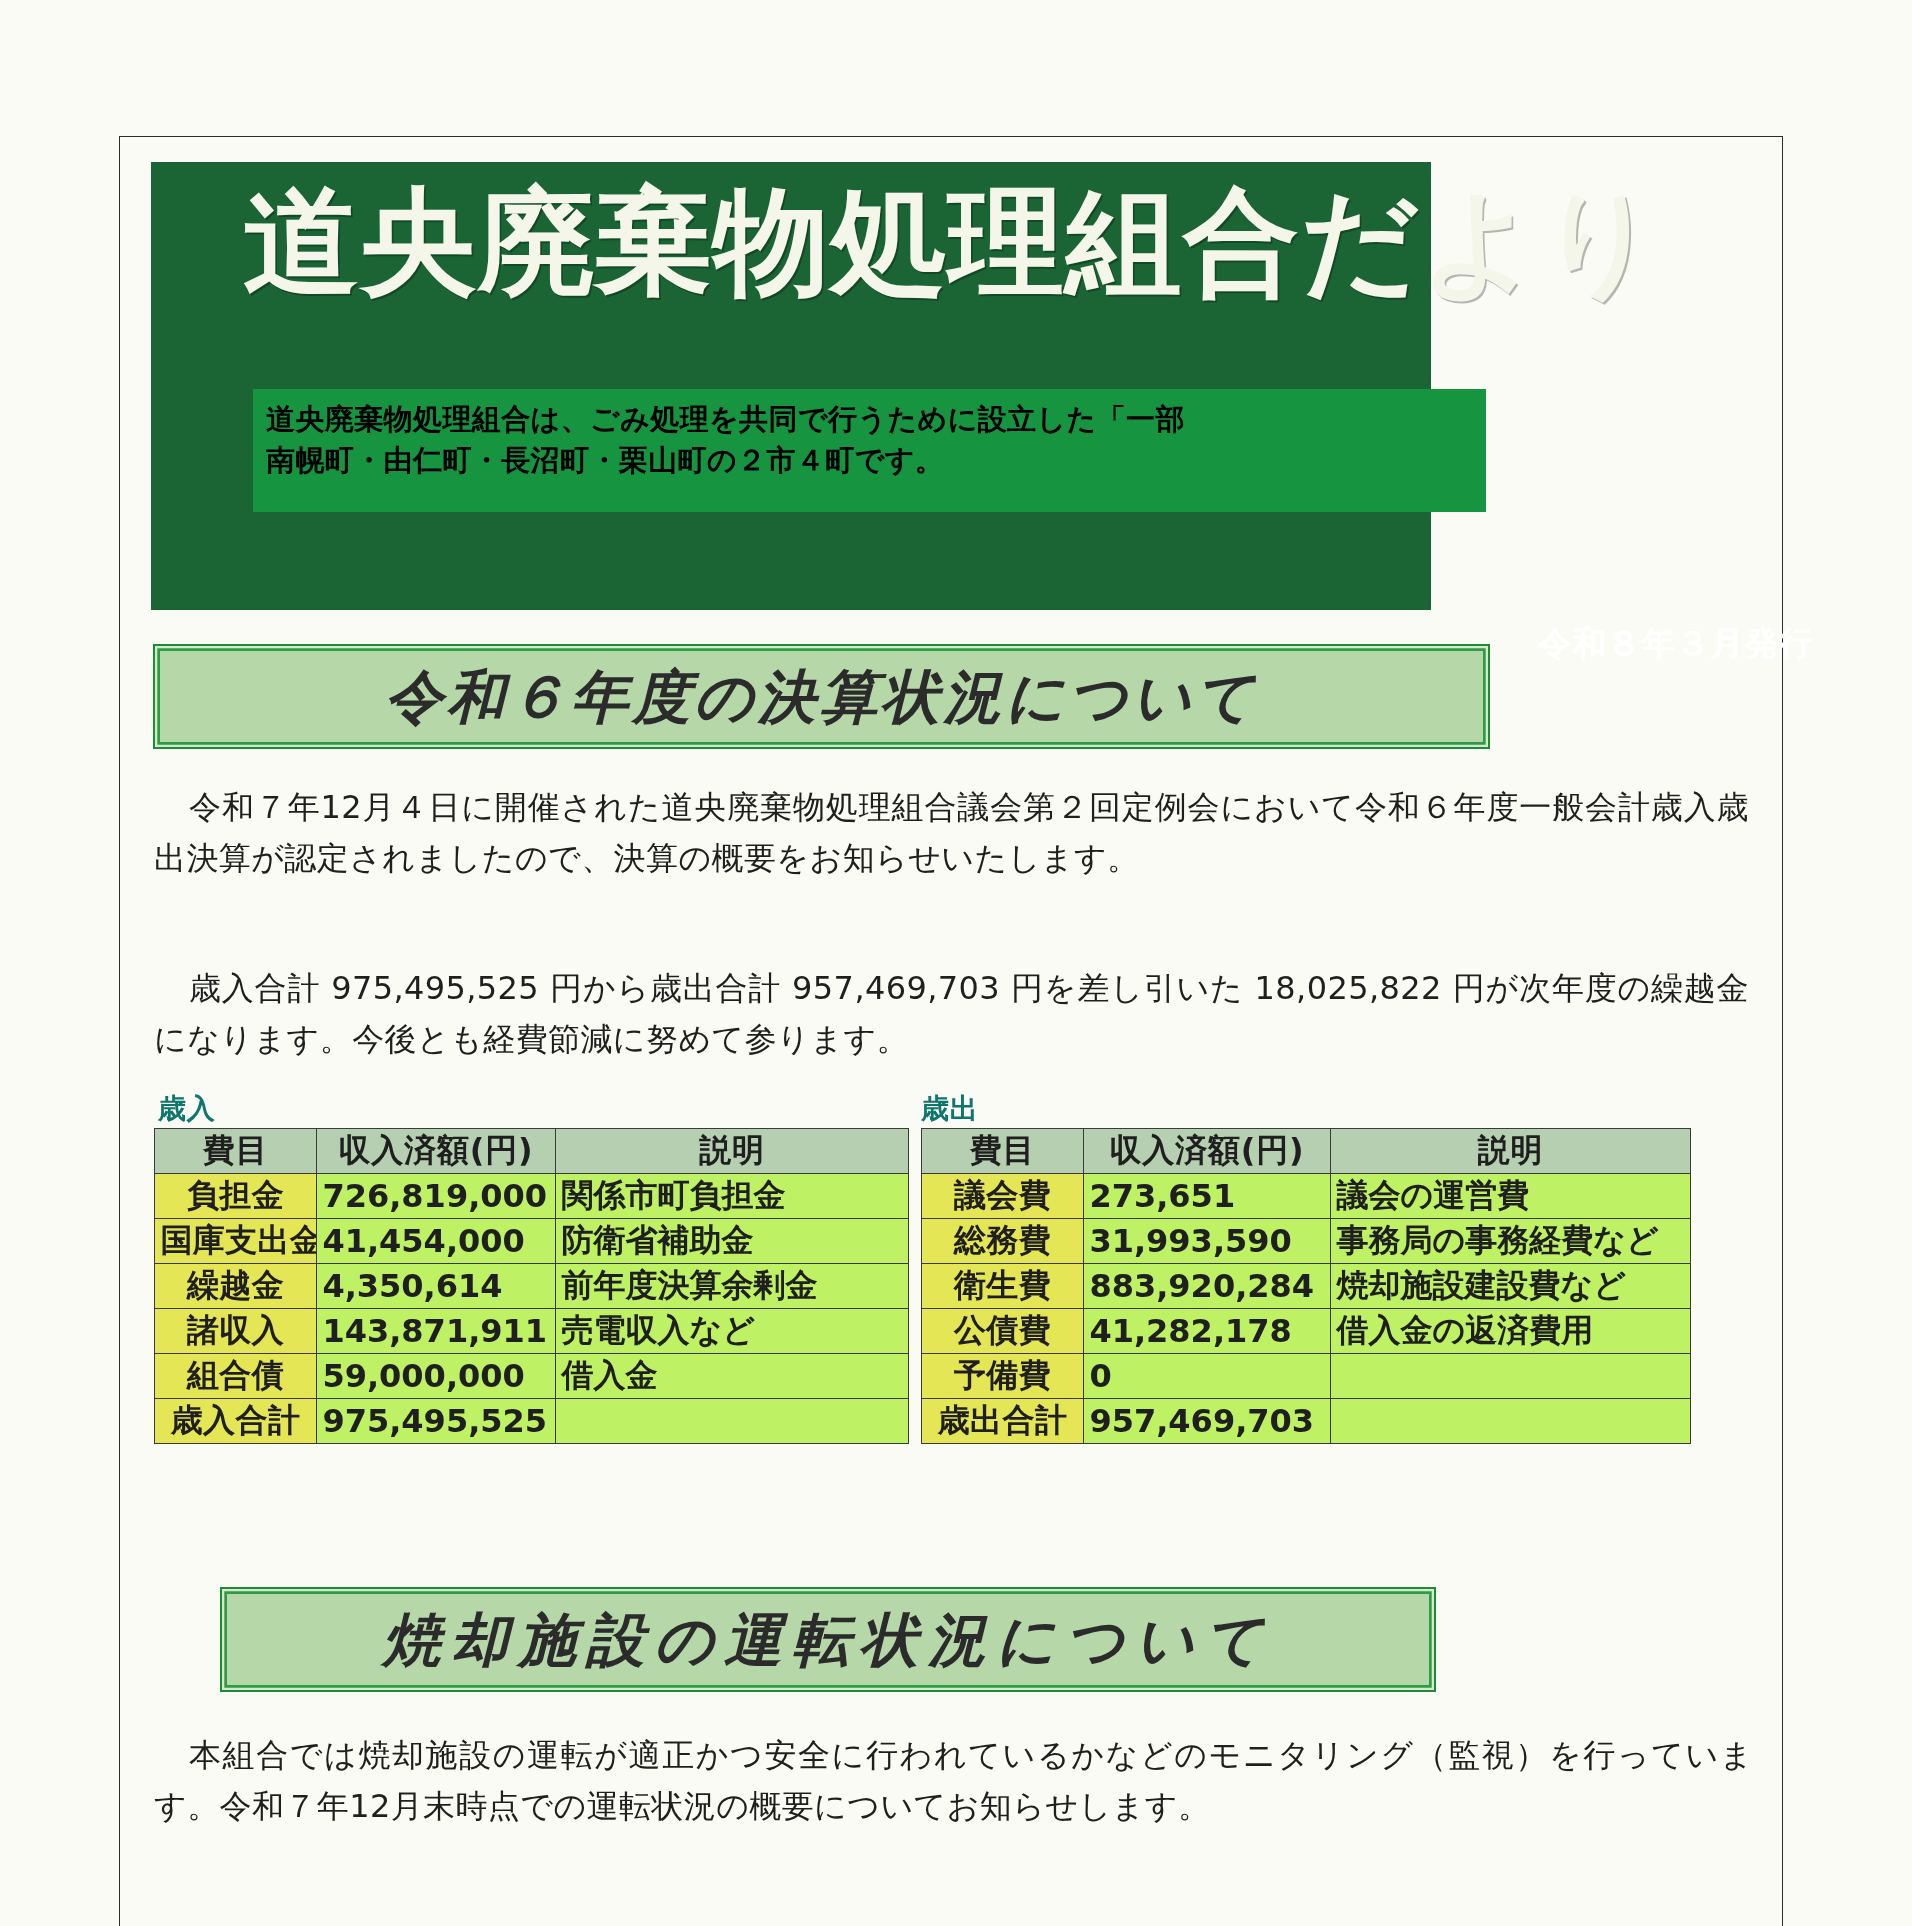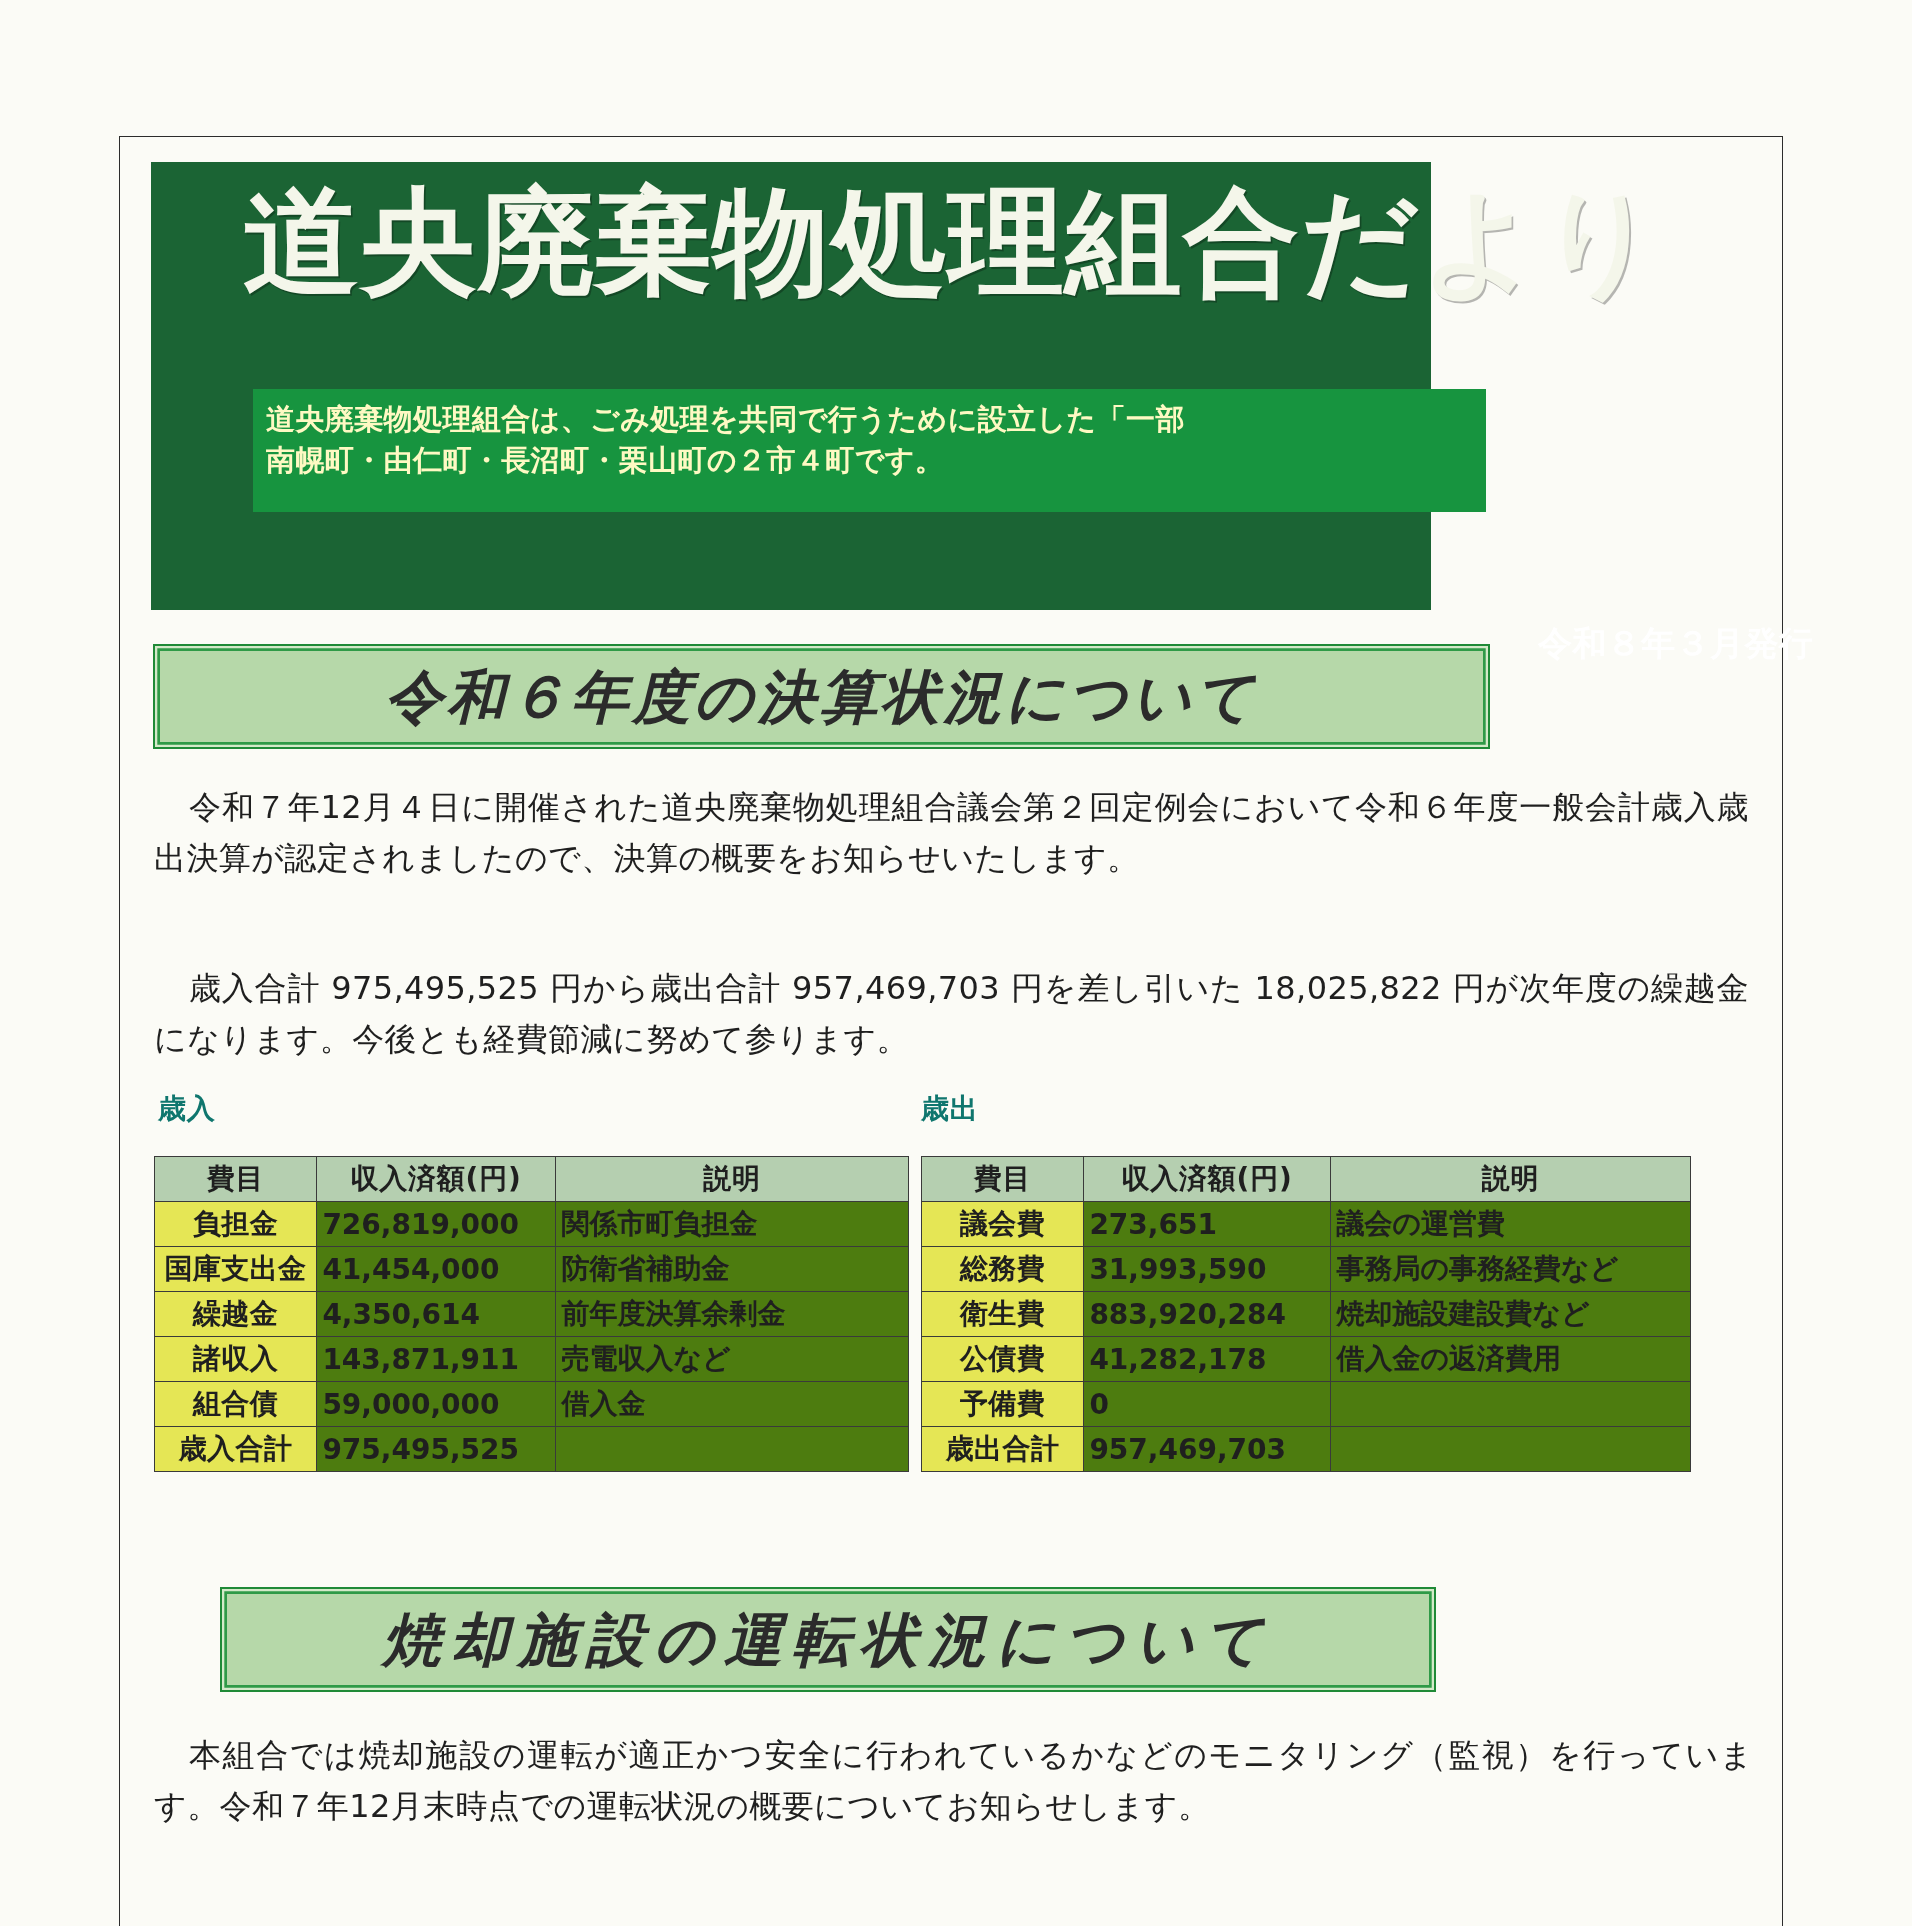--- a/index.html
+++ b/index.html
@@ -64,21 +64,21 @@
     left: 102px;
     top: 227px;
     width: 1233px;
     height: 123px;
     background: #17943f;
     box-sizing: border-box;
     padding: 10px 13px 0 13px;
   }
   .masthead-sub p {
     margin: 0;
-    color: #fef9c3;
+    color: #000000;
     font-size: 29px;
     font-weight: 700;
     line-height: 1.42;
     letter-spacing: 0.4px;
     white-space: nowrap;
   }
   .masthead-date {
     position: absolute;
     left: 1387px;
     top: 459px;
@@ -146,24 +146,23 @@
     white-space: nowrap;
   }
   #label-revenue     { left: 158px;  top: 1090px; }
   #label-expenditure { left: 921px; top: 1090px; }
 
   
   table.doc {
     position: absolute;
     border-collapse: collapse;
     table-layout: fixed;
-    background: #4d7c0f;
-    font-size: 28px;
+    background: #bef264;
+    font-size: 32px;
     color: #1f1f1f;
-    margin-top: 28px;
   }
   table.doc th, table.doc td {
     border: 1.5px solid #3a3a3a;
     padding: 0 5.4px;
     height: 45px;
     box-sizing: border-box;
     font-weight: 700;
     white-space: nowrap;
     overflow: hidden;
   }

